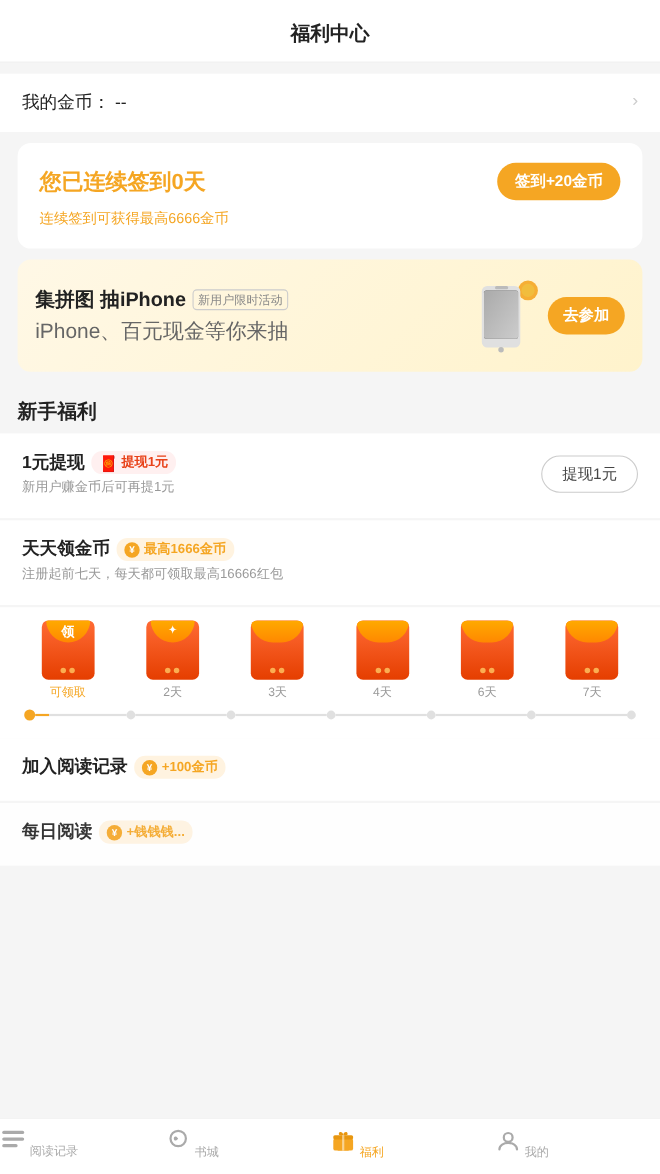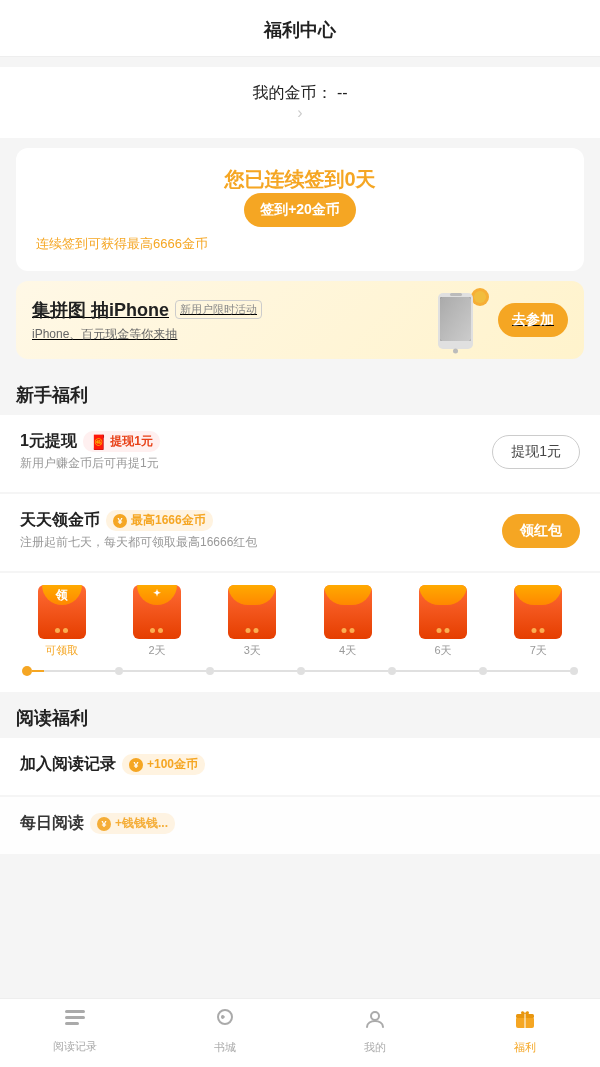--- a/index.html
+++ b/index.html
@@ -25,46 +25,44 @@
       padding: 18px 0 14px;
       font-size: 18px;
       font-weight: 600;
       color: #222;
       border-bottom: 1px solid #eee;
     }
     
     .coins-row {
       background: #fff;
       display: flex;
-      align-items: center;
+      align-items: flex-start;
       justify-content: space-between;
       padding: 16px 20px;
       margin-top: 10px;
       font-size: 16px;
       color: #222;
-      flex-direction: column;
     }
     .coins-row .chevron {
       color: #ccc;
       font-size: 16px;
     }
     .signin-card {
       background: #fff;
       border-radius: 12px;
       margin: 10px 16px;
       padding: 18px 20px;
       display: flex;
       flex-direction: column;
       gap: 8px;
     }
     .signin-top {
       display: flex;
       align-items: center;
       justify-content: space-between;
-      flex-direction: column;
     }
     .signin-title {
       font-size: 20px;
       font-weight: 700;
       color: #222;
     }
     .signin-title span {
       color: #f5a623;
     }
     .signin-btn {
@@ -84,27 +82,26 @@
     }
     .signin-sub span {
       color: #f5a623;
       margin-top: 36px;
     }
     
     .prize-banner {
       background: linear-gradient(135deg, #fff8e6 0%, #fff3cc 100%);
       border-radius: 12px;
       margin: 10px 16px;
-      padding: 4px 16px;
+      padding: 16px 16px;
       display: flex;
       align-items: center;
       justify-content: space-between;
       position: relative;
       overflow: hidden;
-      text-decoration: underline;
     }
     .prize-left {}
     .prize-title-row {
       display: flex;
       align-items: center;
       gap: 6px;
       margin-bottom: 4px;
     }
     .prize-main-title {
       font-size: 18px;
@@ -112,21 +109,21 @@
       color: #222;
     }
     .prize-tag {
       font-size: 11px;
       color: #888;
       border: 1px solid #ccc;
       border-radius: 4px;
       padding: 1px 4px;
     }
     .prize-sub {
-      font-size: 12px;
+      font-size: 19px;
       color: #666;
     }
     .prize-right {
       display: flex;
       align-items: center;
       gap: 8px;
       flex-shrink: 0;
     }
     .iphone-img {
       width: 60px;
@@ -268,22 +265,22 @@
       display: flex;
       align-items: center;
       justify-content: space-around;
       padding: 8px 0 12px;
       position: fixed;
       bottom: 0;
       width: 600px;
     }
     .nav-item {
       display: flex;
-      flex-direction: column;
-      align-items: center;
+      flex-direction: row;
+      align-items: flex-end;
       gap: 3px;
       cursor: pointer;
       flex: 1;
     }
     .nav-icon {
       font-size: 22px;
       color: #aaa;
     }
     .nav-icon-active {
       color: #f5a623;
@@ -402,21 +399,20 @@
         <div>
           <div class="benefit-title-row">
             <span class="benefit-title">天天领金币</span>
             <span class="benefit-badge">
               <span class="coin-icon">¥</span>
               <span>最高1666金币</span>
             </span>
           </div>
           <div class="benefit-sub">注册起前七天，每天都可领取最高16666红包</div>
         </div>
-        <button class="action-btn-yellow">领红包</button>
       </div>
     </div>
 
     <div class="redpacket-row">
       <div class="packets-container">
 
         <div class="packet-item">
           <div class="packet-shape" style="width:48px;height:54px;background:linear-gradient(180deg,#ff6b35 0%,#e53e00 100%);border-radius:6px;position:relative;display:flex;align-items:center;justify-content:center;overflow:hidden;">
             <div style="position:absolute;top:0;width:40px;height:20px;background:linear-gradient(180deg,#ffaa00,#ff8800);border-radius:0 0 22px 22px;display:flex;align-items:center;justify-content:center;">
               <span style="font-size:12px;font-weight:700;color:#fff;">领</span>
@@ -492,21 +488,20 @@
         <div style="width:8px;height:8px;background:#e0e0e0;border-radius:50%;flex-shrink:0;"></div>
         <div style="flex:1;height:2px;background:#e0e0e0;"></div>
         <div style="width:8px;height:8px;background:#e0e0e0;border-radius:50%;flex-shrink:0;"></div>
         <div style="flex:1;height:2px;background:#e0e0e0;"></div>
         <div style="width:8px;height:8px;background:#e0e0e0;border-radius:50%;flex-shrink:0;"></div>
         <div style="flex:1;height:2px;background:#e0e0e0;"></div>
         <div style="width:8px;height:8px;background:#e0e0e0;border-radius:50%;flex-shrink:0;"></div>
       </div>
     </div>
 
-    <div class="section-title">阅读福利</div>
 
     <div class="benefit-card">
       <div class="benefit-row">
         <div>
           <div class="benefit-title-row">
             <span class="benefit-title">加入阅读记录</span>
             <span class="benefit-badge">
               <span class="coin-icon">¥</span>
               <span>+100金币</span>
             </span>
@@ -542,37 +537,37 @@
       <span class="nav-label">阅读记录</span>
     </div>
     <div class="nav-item">
       <span class="nav-icon">
         <svg width="24" height="24" viewBox="0 0 24 24" fill="none">
           <circle cx="12" cy="10" r="7" stroke="#aaa" stroke-width="2" fill="none"></circle>
           <path d="M12 10 C10 7 8 8 8 10 C8 12 10 13 12 10Z" fill="#aaa"></path>
         </svg>
       </span>
       <span class="nav-label">书城</span>
-    </div>
-    <div class="nav-item">
-      <span class="nav-icon">
-        <svg width="24" height="24" viewBox="0 0 24 24" fill="none">
-          <circle cx="12" cy="9" r="4" stroke="#aaa" stroke-width="2" fill="none"></circle>
-          <path d="M4 20 C4 16 8 14 12 14 C16 14 20 16 20 20" stroke="#aaa" stroke-width="2" fill="none" stroke-linecap="round"></path>
-        </svg>
-      </span>
-      <span class="nav-label">我的</span>
     </div>
     <div class="nav-item">
       <span class="nav-icon nav-icon-active">
         <svg width="24" height="24" viewBox="0 0 24 24" fill="none">
           <rect x="3" y="10" width="18" height="11" rx="2" fill="#f5a623"></rect>
           <rect x="7" y="10" width="10" height="11" fill="#f5a623"></rect>
           <rect x="3" y="7" width="18" height="4" rx="1.5" fill="#e8960f"></rect>
           <path d="M12 7 C12 4 8 3 8 6 C8 8 12 7 12 7Z" fill="#e8960f"></path>
           <path d="M12 7 C12 4 16 3 16 6 C16 8 12 7 12 7Z" fill="#e8960f"></path>
           <rect x="11" y="7" width="2" height="14" fill="#fff" opacity="0.5"></rect>
         </svg>
       </span>
       <span class="nav-label nav-label-active">福利</span>
     </div>
+    <div class="nav-item">
+      <span class="nav-icon">
+        <svg width="24" height="24" viewBox="0 0 24 24" fill="none">
+          <circle cx="12" cy="9" r="4" stroke="#aaa" stroke-width="2" fill="none"></circle>
+          <path d="M4 20 C4 16 8 14 12 14 C16 14 20 16 20 20" stroke="#aaa" stroke-width="2" fill="none" stroke-linecap="round"></path>
+        </svg>
+      </span>
+      <span class="nav-label">我的</span>
+    </div>
   </div>
 </div>
 
 </body></html>

